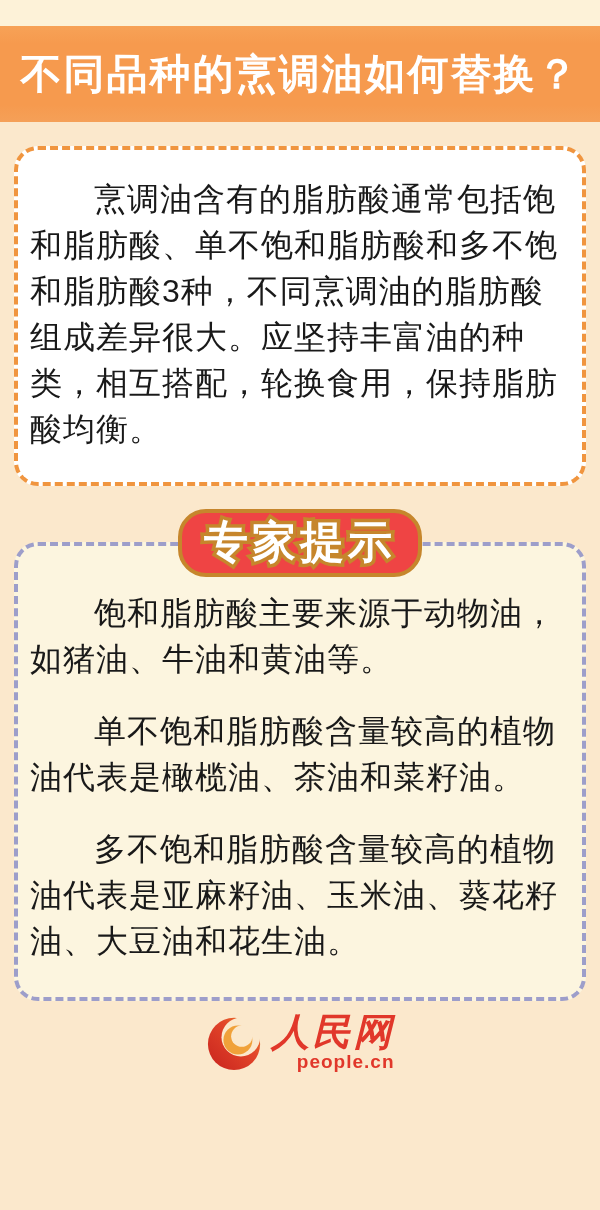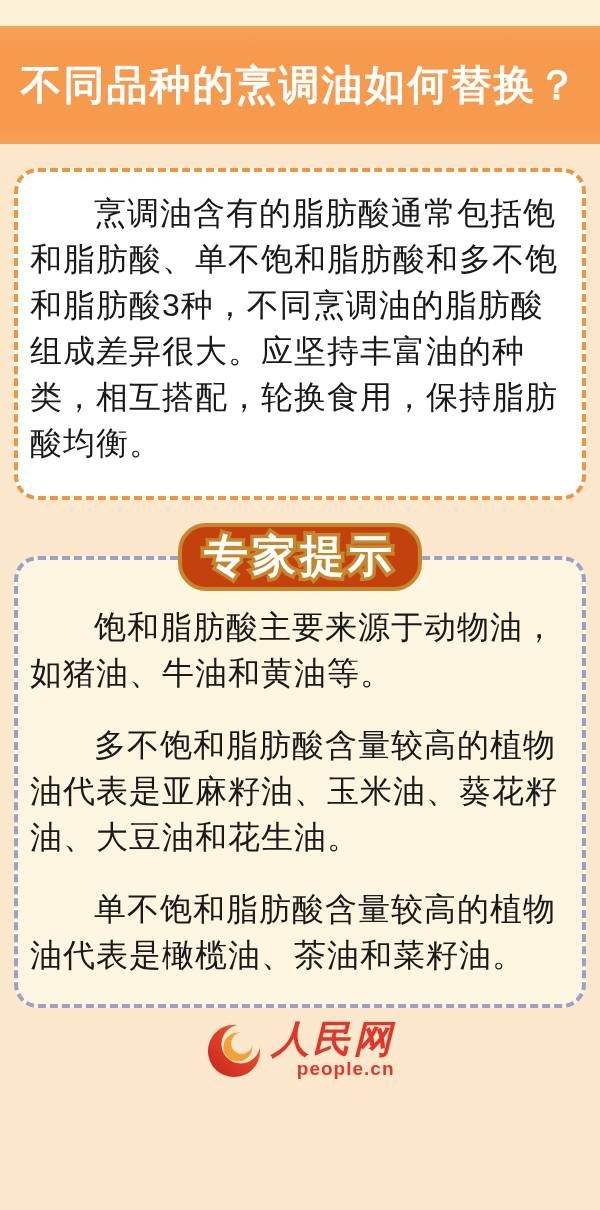--- a/index.html
+++ b/index.html
@@ -10,64 +10,64 @@
   body {
     height: 1210px;
     background: #fbe8cc;
     overflow: hidden;
   }
   .top-strip {
     height: 26px;
     background: #fdf2d8;
   }
   .banner {
-    height: 118px;
+    height: 96px;
     background: linear-gradient(180deg, #f7a257 0%, #f69a4e 18%, #f69a4e 82%, #f5a058 100%);
     display: flex;
     align-items: center;
     justify-content: center;
   }
   .banner-title {
     font-size: 41px;
     font-weight: 700;
     color: #ffffff;
     letter-spacing: 2px;
     white-space: nowrap;
   }
   .intro-box {
     margin: 24px 14px 0;
     background: #ffffff;
     border: 4px dashed #f0953f;
     border-radius: 24px;
-    padding: 18px 12px 30px;
+    padding: 26px 12px 30px;
   }
   .body-para {
     font-size: 32px;
     line-height: 46px;
     color: #191919;
     text-indent: 2em;
     letter-spacing: 1px;
   }
   .body-para + .body-para { margin-top: 26px; }
   .tips-section {
     position: relative;
     margin: 56px 14px 0;
   }
   .tips-box {
     background: #fcf5df;
     border: 4px dashed #9d9eca;
     border-radius: 24px;
-    padding: 44px 12px 26px;
+    padding: 44px 12px 33px;
   }
   .tips-badge {
     position: absolute;
     top: -33px;
     left: 50%;
     transform: translateX(-50%);
-    background: #c2410c;
+    background: #ef4444;
     border: 4px solid #c6862c;
     border-radius: 28px;
     padding: 7px 22px 9px;
     line-height: 1;
     white-space: nowrap;
     z-index: 2;
     text-align: right;
   }
   .tips-badge-label {
     font-size: 44px;
@@ -121,22 +121,22 @@
 <div class="intro-box">
   <p class="body-para">烹调油含有的脂肪酸通常包括饱和脂肪酸、单不饱和脂肪酸和多不饱和脂肪酸3种，不同烹调油的脂肪酸组成差异很大。应坚持丰富油的种类，相互搭配，轮换食用，保持脂肪酸均衡。</p>
 </div>
 
 <div class="tips-section">
   <div class="tips-badge">
     <span class="tips-badge-label">专家提示</span>
   </div>
   <div class="tips-box">
     <p class="body-para">饱和脂肪酸主要来源于动物油，如猪油、牛油和黄油等。</p>
+    <p class="body-para">单不饱和脂肪酸含量较高的植物油代表是橄榄油、茶油和菜籽油。</p>
     <p class="body-para">多不饱和脂肪酸含量较高的植物油代表是亚麻籽油、玉米油、葵花籽油、大豆油和花生油。</p>
-    <p class="body-para">单不饱和脂肪酸含量较高的植物油代表是橄榄油、茶油和菜籽油。</p>
   </div>
 </div>
 
 <div class="footer">
   <svg class="logo-mark" width="58" height="58" viewBox="0 0 60 60" aria-hidden="true">
     <defs>
       <linearGradient id="swirl-grad" x1="0" y1="1" x2="1" y2="0">
         <stop offset="0" stop-color="#c8231d"></stop>
         <stop offset="0.6" stop-color="#e2452a"></stop>
         <stop offset="1" stop-color="#f0902f"></stop>

